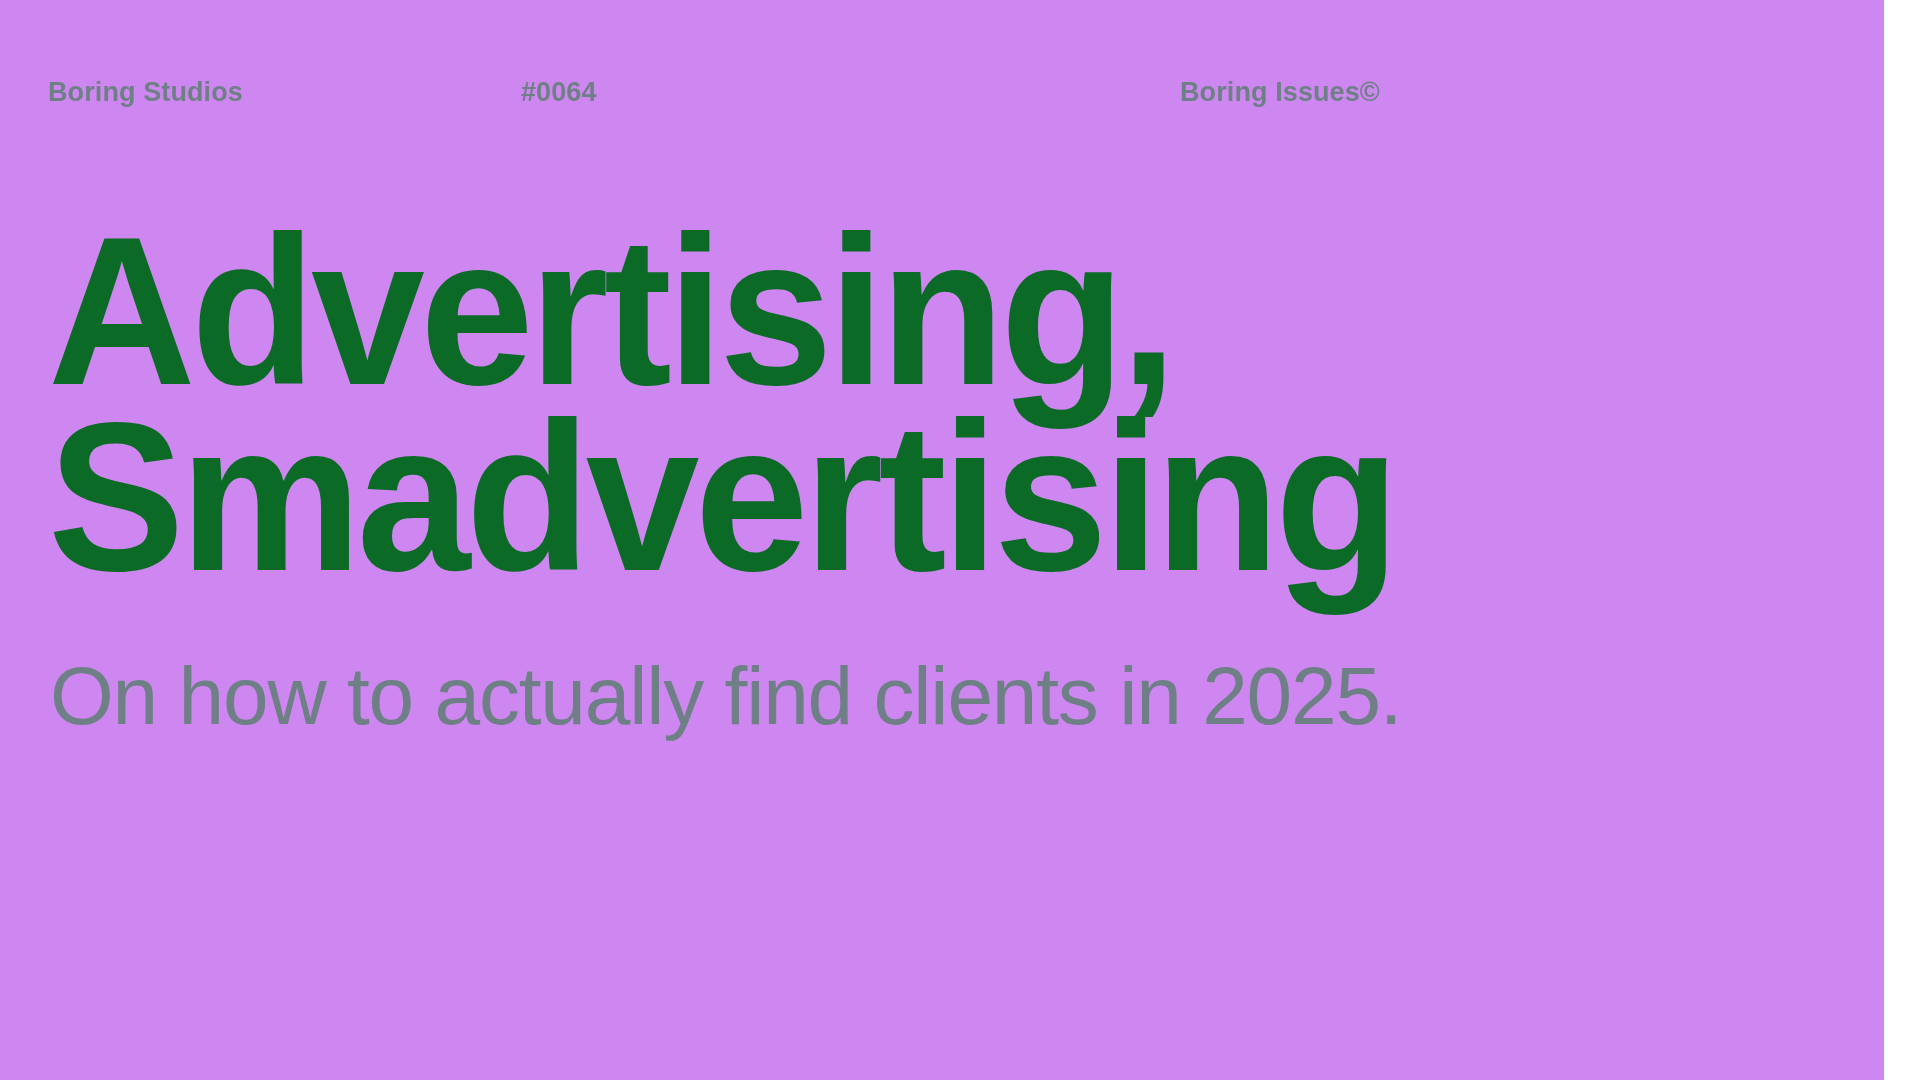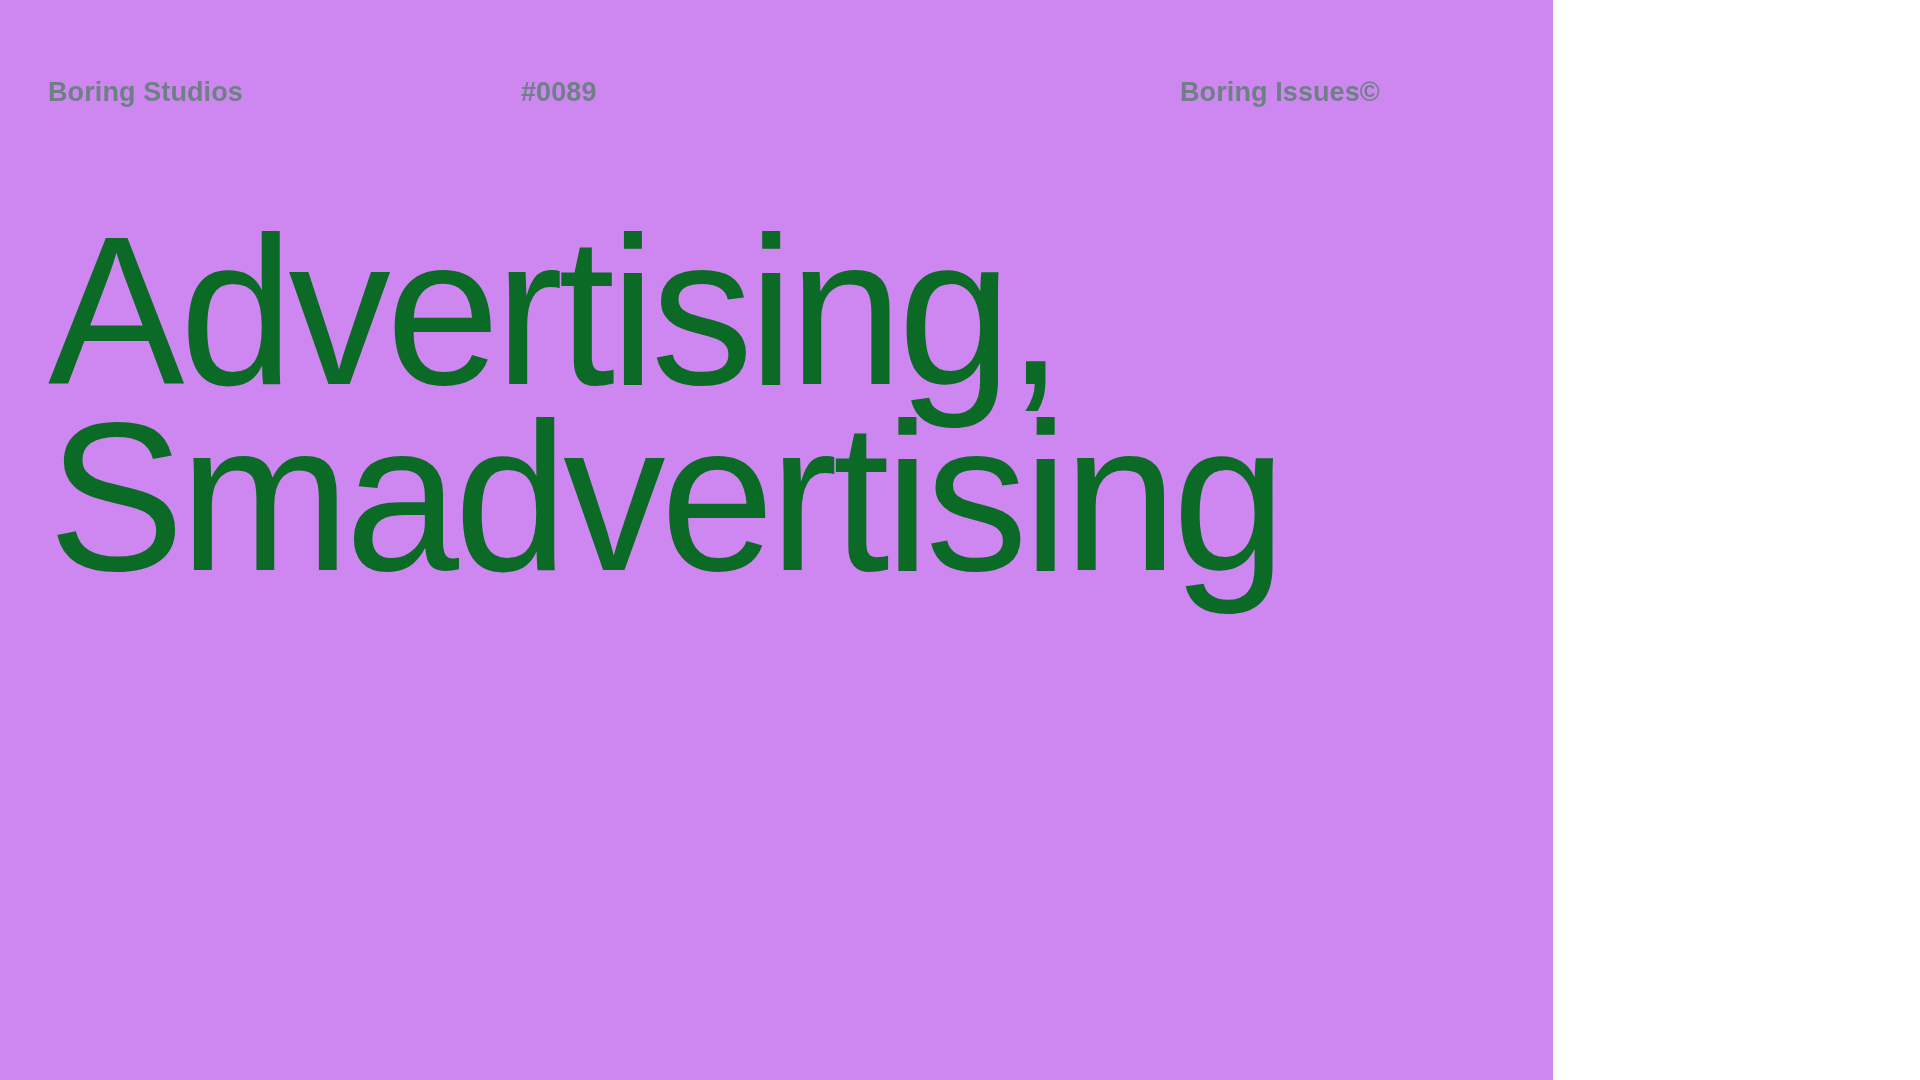--- a/index.html
+++ b/index.html
@@ -8,21 +8,21 @@
   }
   body {
     width: 1920px;
     height: 1080px;
     overflow: hidden;
     font-family: "Liberation Sans", sans-serif;
   }
 
   .poster {
     position: relative;
-    width: 1553px;
+    width: 1884px;
     height: 1080px;
     background: #ce87f0;
     box-sizing: border-box;
   }
 
   
   .meta-row {
     position: absolute;
     top: 76px;
     left: 0;
@@ -46,21 +46,21 @@
   .meta-brand  { left: 1180px; }
 
   
   .headline {
     position: absolute;
     left: 48px;
     top: 218px;
     width: 1800px;
     color: #0b6b26;
     font-family: "Liberation Sans", sans-serif;
-    font-weight: normal;
+    font-weight: bold;
     font-size: 212px;
     line-height: 186px;
     letter-spacing: -5px;
     white-space: nowrap;
     -webkit-font-smoothing: antialiased;
   }
   .headline-line {
     display: block;
     transform: scaleX(0.965);
     transform-origin: left top;
@@ -81,23 +81,24 @@
     -webkit-font-smoothing: antialiased;
   }
 </style>
 </head>
 <body>
 
 <div class="poster">
 
   <div class="meta-row">
     <div class="meta-item meta-studio">Boring Studios</div>
-    <div class="meta-item meta-issue">#0089</div>
+    <div class="meta-item meta-issue">#0064</div>
     <div class="meta-item meta-brand">Boring Issues©</div>
   </div>
 
   <div class="headline">
     <span class="headline-line">Advertising,</span>
     <span class="headline-line">Smadvertising</span>
   </div>
 
+  <div class="subtitle">On how to actually find clients in 2025.</div>
 
 </div>
 
 </body></html>

